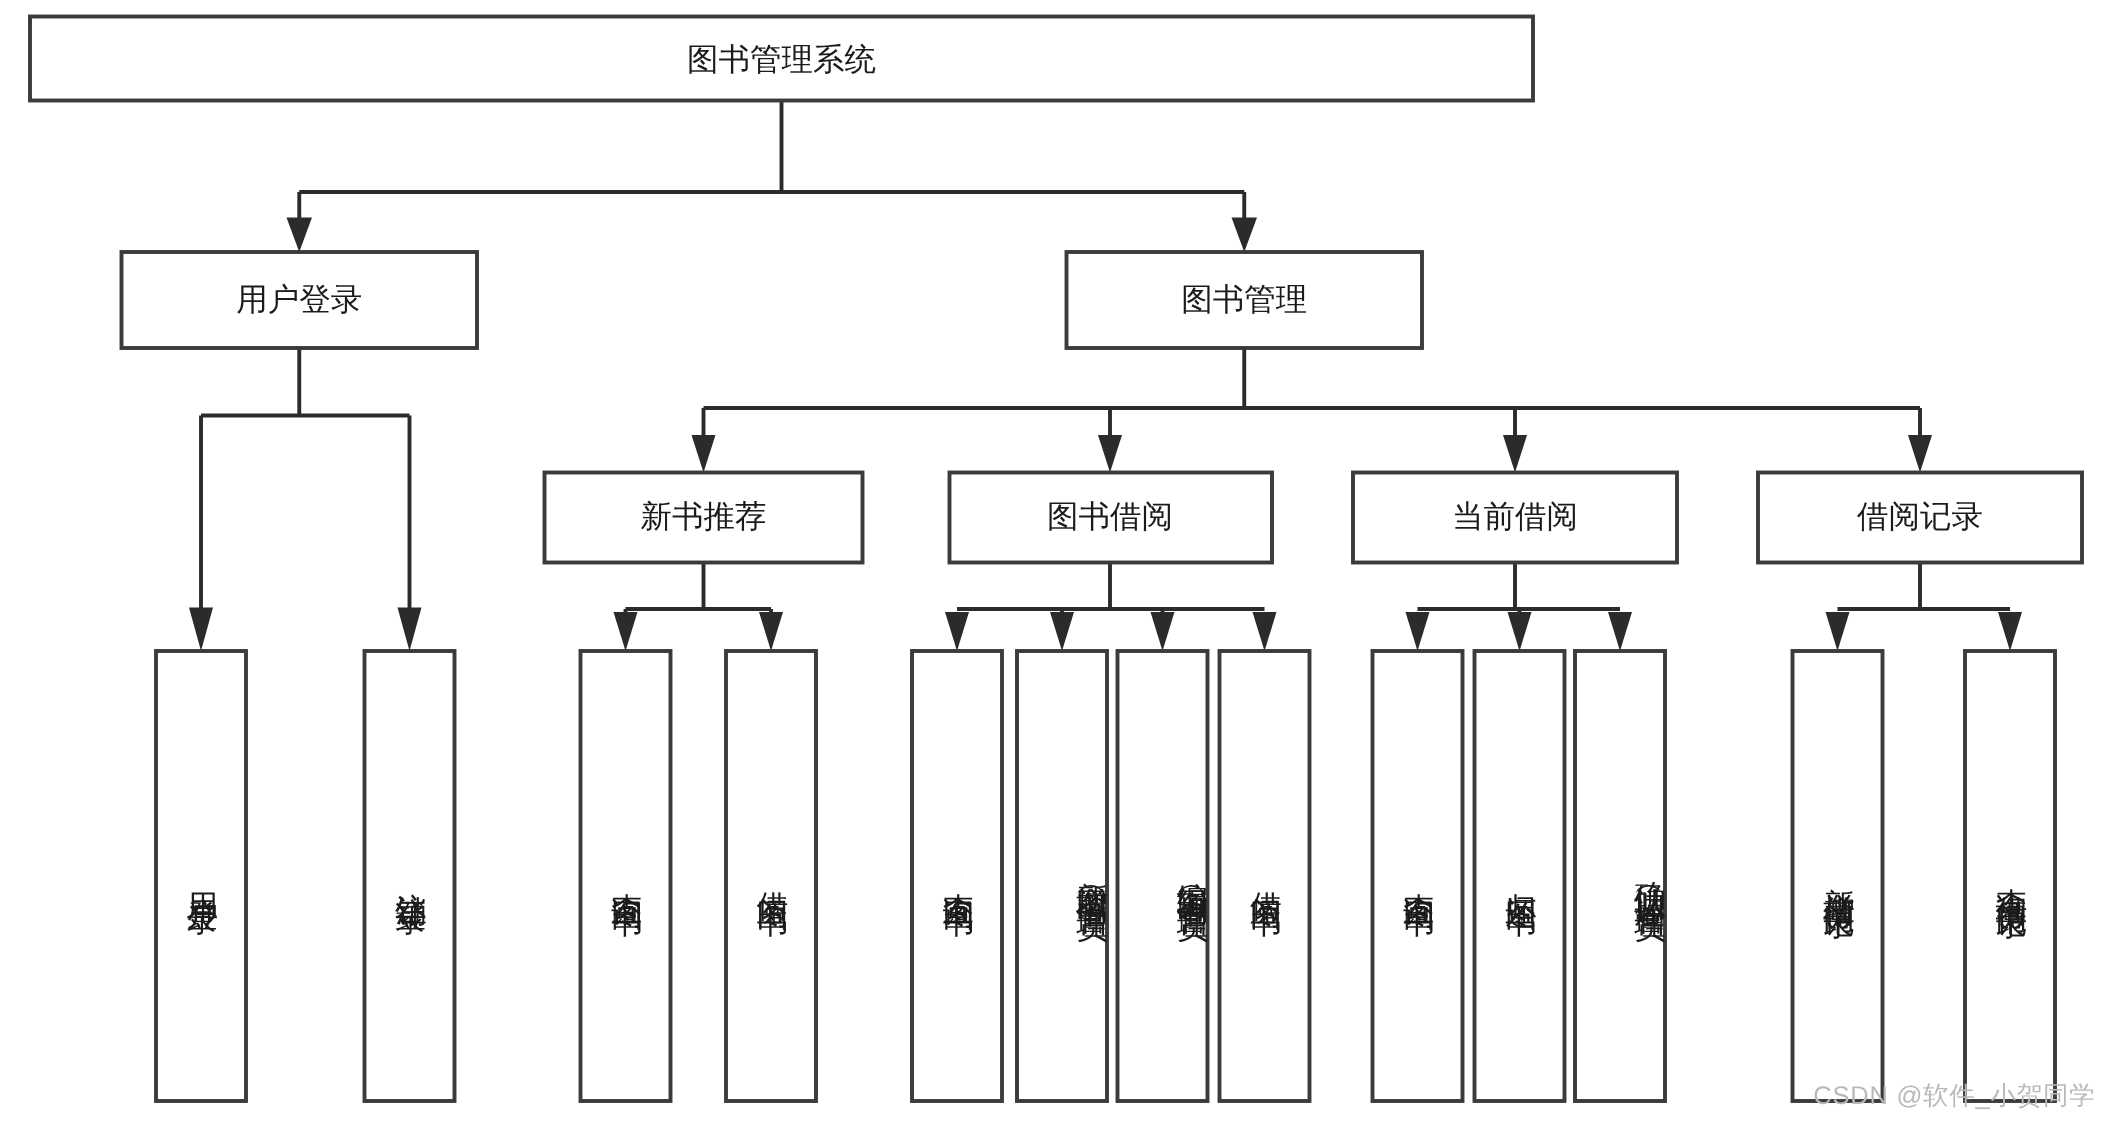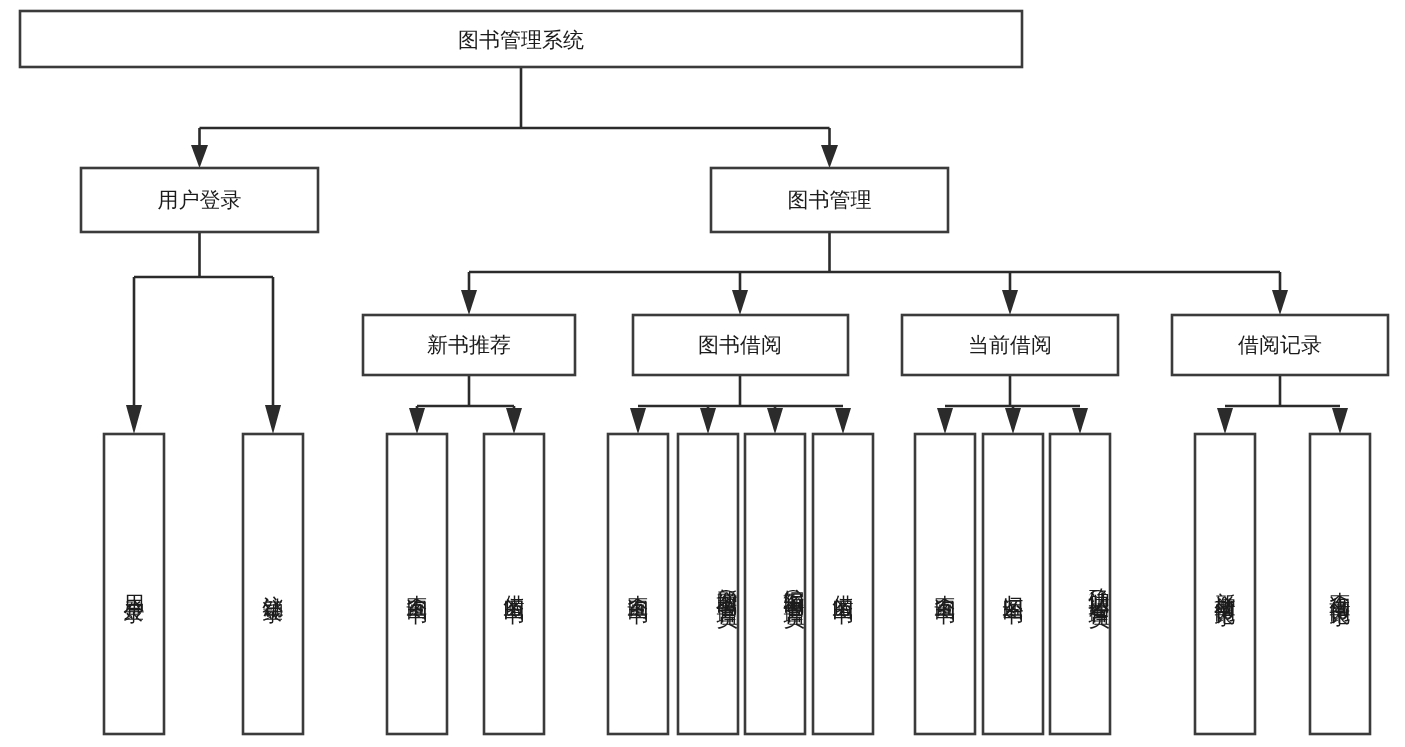--- a/index.html
+++ b/index.html
@@ -192,13 +192,14 @@
   <div class="node-label-v" style="left:608px; top:434px; width:60px; height:300px;">查询图书</div>
   <div class="node-label-v" style="left:678px; top:438px; width:60px; height:292px; align-items:flex-start;">新增图书（管理员）</div>
   <div class="node-label-v" style="left:745px; top:438px; width:60px; height:292px; align-items:flex-start;">编辑图书（管理员）</div>
   <div class="node-label-v" style="left:813px; top:434px; width:60px; height:300px;">借阅图书</div>
   <div class="node-label-v" style="left:915px; top:434px; width:60px; height:300px;">查询图书</div>
   <div class="node-label-v" style="left:983px; top:434px; width:60px; height:300px;">归还图书</div>
   <div class="node-label-v" style="left:1050px; top:438px; width:60px; height:292px; align-items:flex-start;">确认归还（管理员）</div>
   <div class="node-label-v" style="left:1195px; top:434px; width:60px; height:300px;">新增借阅记录</div>
   <div class="node-label-v" style="left:1310px; top:434px; width:60px; height:300px;">查询借阅记录</div>
 
+  <div class="watermark">CSDN @软件_小贺同学</div>
 </div>
 
 </body></html>

